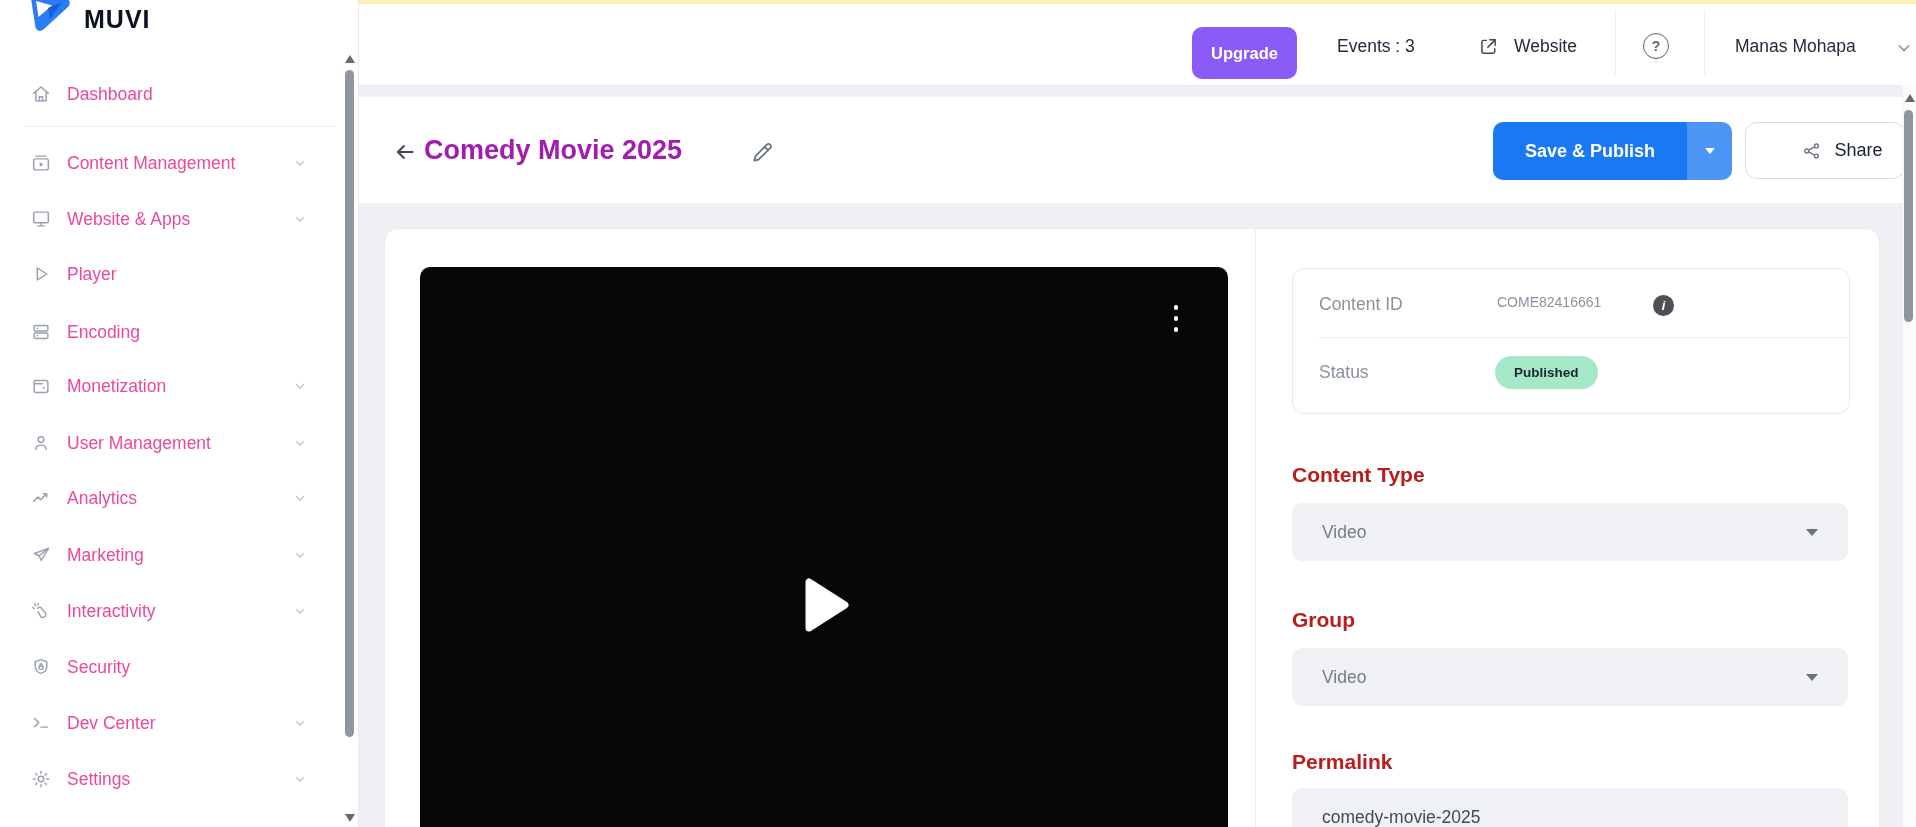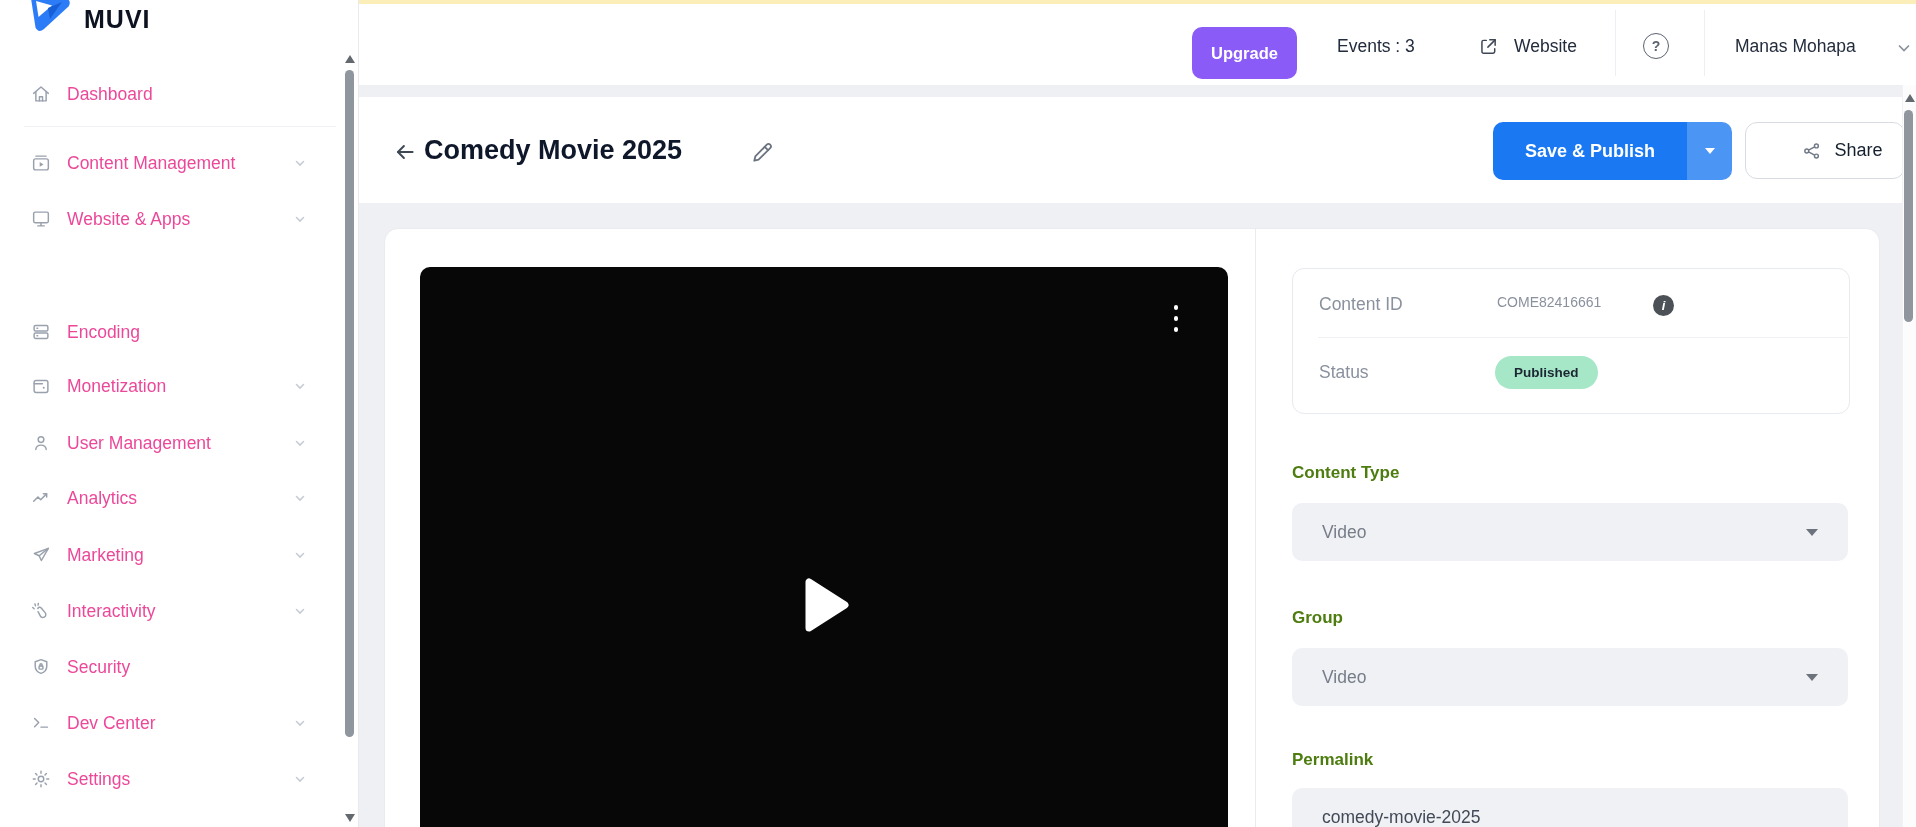--- a/index.html
+++ b/index.html
@@ -30,21 +30,21 @@
   .topbar{position:absolute;left:358px;top:4px;width:1558px;height:81px;background:#fff;border-bottom:1px solid #edeff2;}
   .upgrade-btn{position:absolute;left:1192px;top:27px;width:105px;height:52px;border-radius:10px;background:var(--purple,#8a5bf6);color:#fff;font-size:16.5px;font-weight:bold;display:flex;align-items:center;justify-content:center;cursor:pointer;border:none;font-family:inherit;}
   .top-text{position:absolute;top:35px;font-size:17.5px;color:#232c3d;font-weight:500;line-height:22px;cursor:pointer;}
   .top-div{position:absolute;top:10px;width:1px;height:66px;background:#edeff2;}
   .help-btn{position:absolute;left:1643px;top:33px;width:26px;height:26px;border-radius:50%;border:1.6px solid #5b6370;color:#5b6370;font-size:14px;font-weight:bold;display:flex;align-items:center;justify-content:center;cursor:pointer;background:#fff;}
   .user-chev{position:absolute;left:1896px;top:40px;color:#8b919c;}
 
   
   .titlebar{position:absolute;left:358px;top:97px;width:1558px;height:106px;background:#fff;}
   .back-btn{position:absolute;left:392px;top:139px;color:#3f4754;cursor:pointer;}
-  .page-title{position:absolute;left:424px;top:135px;font-size:27px;font-weight:bold;color:#0f172a;}
+  .page-title{position:absolute;left:424px;top:135px;font-size:27px;font-weight:bold;color:#a21caf;}
   .edit-btn{position:absolute;left:748px;top:139px;color:#6b7280;cursor:pointer;}
   .save-btn{position:absolute;left:1493px;top:122px;width:194px;height:58px;background:var(--accent,#1a78f2);border:none;border-radius:10px 0 0 10px;color:#fff;font-size:18px;font-weight:bold;cursor:pointer;font-family:inherit;}
   .save-caret{position:absolute;left:1687px;top:122px;width:45px;height:58px;background:var(--accent-light,#4b95f5);border:none;border-radius:0 10px 10px 0;cursor:pointer;display:flex;align-items:center;justify-content:center;}
   .save-caret i{width:0;height:0;border-left:5px solid transparent;border-right:5px solid transparent;border-top:6px solid #fff;}
   .share-btn{position:absolute;left:1745px;top:122px;width:160px;height:57px;background:#fff;border:1px solid #d8dce2;border-radius:12px;display:flex;align-items:center;justify-content:center;gap:11px;font-size:18px;font-weight:500;color:#15202f;cursor:pointer;font-family:inherit;padding-left:40px;}
   .share-btn .ico{color:#707887;}
 
   
   .card{position:absolute;left:384px;top:228px;width:1494px;height:640px;background:#fff;border:1px solid #e9ebef;border-radius:14px;}
   .vdivider{position:absolute;left:1255px;top:229px;width:1px;height:598px;background:#e9ebef;}
@@ -53,21 +53,21 @@
   .dots b{display:block;width:4.5px;height:4.5px;border-radius:50%;background:#fff;margin:0 auto 6.5px;}
   .play-btn{position:absolute;left:803px;top:576px;cursor:pointer;}
 
   
   .info-card{position:absolute;left:1292px;top:268px;width:556px;height:144px;border:1px solid #e7eaee;border-radius:12px;background:#fff;}
   .info-row-label{position:absolute;left:1319px;font-size:17.5px;color:#8a919e;}
   .info-value{position:absolute;left:1497px;font-size:14px;color:#8a919e;}
   .info-row-div{position:absolute;left:1318px;top:337px;width:530px;height:1px;background:#eef0f3;}
   .info-i{position:absolute;left:1653px;top:295px;width:21px;height:21px;border-radius:50%;background:#4b5157;color:#fff;font-size:13px;font-weight:bold;font-style:italic;display:flex;align-items:center;justify-content:center;cursor:pointer;}
   .pill{position:absolute;left:1495px;top:356px;height:33px;padding:0 19px;border-radius:17px;background:var(--green,#a5e7c7);color:#1d2733;font-size:13.5px;font-weight:bold;display:inline-flex;align-items:center;}
-  .field-label{position:absolute;left:1292px;font-size:17px;font-weight:600;color:#4d7c0f;}
+  .field-label{position:absolute;left:1292px;font-size:21px;font-weight:600;color:#b91c1c;}
   .select{position:absolute;left:1292px;width:556px;height:58px;background:#f0f1f4;border-radius:10px;display:flex;align-items:center;padding:0 30px;box-sizing:border-box;cursor:pointer;}
   .select .val{font-size:17.5px;color:#767d89;flex:1;}
   .select .caret{width:0;height:0;border-left:6px solid transparent;border-right:6px solid transparent;border-top:7px solid #6d737d;}
   .perma-input{position:absolute;left:1292px;top:788px;width:556px;height:58px;background:#f0f1f4;border:none;border-radius:10px;padding:0 30px;box-sizing:border-box;font-size:17.5px;color:#424a57;font-family:inherit;outline:none;}
 
   
   .pg-track{position:absolute;left:1902px;top:85px;width:14px;height:742px;background:#fcfcfd;border-left:1px solid #f1f2f4;}
   .pg-up{position:absolute;left:1905px;top:94px;width:0;height:0;border-left:5px solid transparent;border-right:5px solid transparent;border-bottom:8px solid #64696f;}
   .pg-thumb{position:absolute;left:1904px;top:110px;width:9px;height:212px;border-radius:5px;background:#90969e;}
 </style>
@@ -122,20 +122,28 @@
         </svg>
       </span>
     <span class="lbl">Website &amp; Apps</span>
     <span class="nav-chev">
         <svg width="12" height="12" viewBox="0 0 12 12" fill="none" stroke="currentColor" stroke-width="1.6" stroke-linecap="round">
           <path d="M2.5 4.5 6 8l3.5-3.5"></path>
         </svg>
       </span>
   </div>
 
+  <div class="nav-item" style="top:247px">
+    <span class="ico">
+        <svg width="22" height="22" viewBox="0 0 24 24" fill="none" stroke="currentColor" stroke-width="1.6" stroke-linejoin="round">
+          <path d="M8 5.5v13l10.5-6.5z"></path>
+        </svg>
+      </span>
+    <span class="lbl">Player</span>
+  </div>
 
   <div class="nav-item" style="top:305px">
     <span class="ico">
         <svg width="22" height="22" viewBox="0 0 24 24" fill="none" stroke="currentColor" stroke-width="1.6" stroke-linecap="round">
           <rect x="4.5" y="5" width="15" height="6" rx="1.5"></rect>
           <rect x="4.5" y="13" width="15" height="6" rx="1.5"></rect>
           <path d="M7.6 8h.8M7.6 16h.8"></path>
         </svg>
       </span>
     <span class="lbl">Encoding</span>

